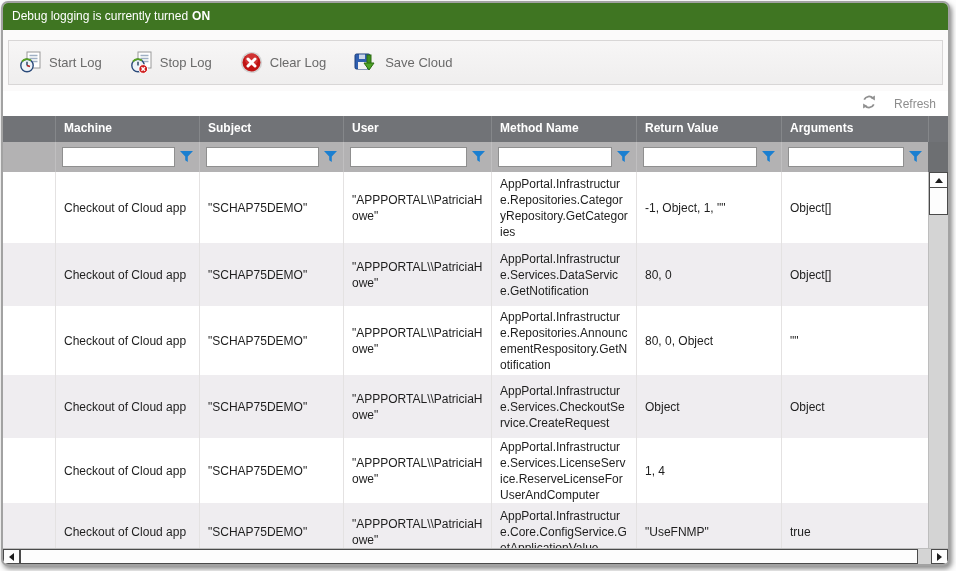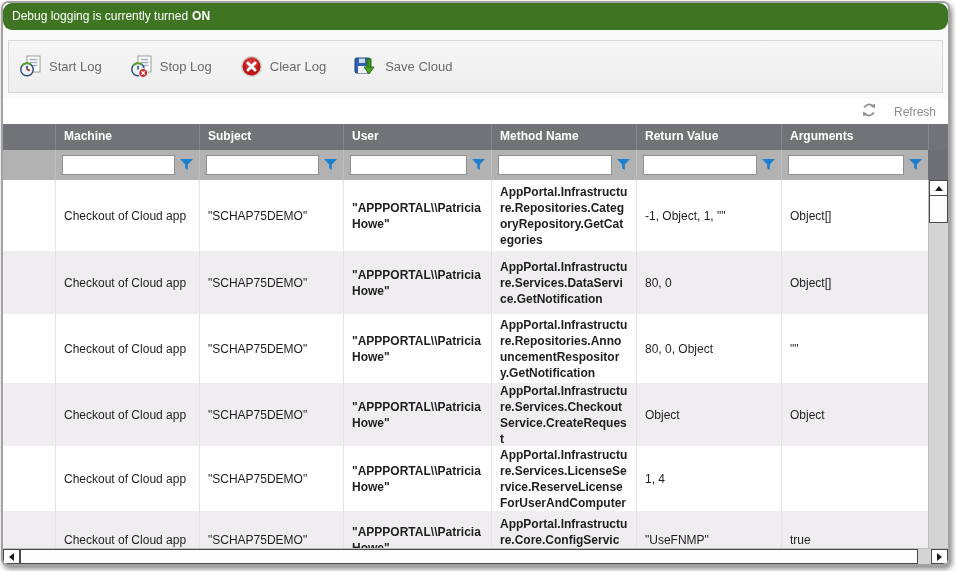--- a/index.html
+++ b/index.html
@@ -8,28 +8,28 @@
   .window {
     position:absolute; left:1px; top:1px; width:949px; height:565px;
     border:2px solid #a2a2a2; border-radius:7px; background:#fff;
     box-shadow:2px 3px 5px rgba(0,0,0,.45); overflow:hidden;
     display:flex; flex-direction:column;
   }
 
   
   .banner {
     height:27px; flex:0 0 27px; background:#3f7522; color:#fff;
-    font-size:12px; line-height:27px; padding:0 9px; white-space:nowrap;border-radius:9px;
+    font-size:12px; line-height:27px; padding:0 9px; white-space:nowrap;
   }
   .banner b { font-weight:bold; margin-left:4px; }
 
   
   .toolbar-zone { padding:10px 5px 6px 5px; background:#fbfafa; flex:0 0 auto; }
   .toolbar {
-    height:53px; border:1px solid #d8d6d6; background:linear-gradient(#f7f6f6,#efeeee);
+    height:45px; border:1px solid #d8d6d6; background:linear-gradient(#f7f6f6,#efeeee);
     display:flex; align-items:center; padding:0 10px; gap:28px;
   }
   .tbtn { display:flex; align-items:center; gap:7px; color:#6a6a6a; font-size:13px; cursor:default; }
   .tbtn svg { display:block; }
 
   
   .refresh-row {
     height:25px; flex:0 0 25px; display:flex; justify-content:flex-end; align-items:center;
     gap:18px; padding-right:12px; color:#8d8d8d; font-size:12px; background:#fff;
   }
@@ -68,21 +68,21 @@
   .datarow:nth-child(2) { height:63px; }
   .datarow:nth-child(3) { height:69px; }
   .datarow:nth-child(4) { height:63px; }
   .datarow:nth-child(5) { height:65px; }
   .datarow:nth-child(6) { height:57px; }
   .cell {
     padding:4px 8px; line-height:16px; height:100%; display:flex; align-items:center;
     border-left:1px solid #e4e2e2; overflow:hidden;
   }
   .cell:first-child { border-left:none; }
-  .cell.wrap span { word-break:break-all;font-weight:bold; }
+  .cell.wrap span { word-break:break-all; }
   .sel a { color:#2a6cb5; text-decoration:underline; cursor:pointer;margin-left:44px; }
 
   
   .vscroll {
     position:absolute; top:56px; right:0; width:20px; bottom:16px;
     background:#d4d4d4; border-left:1px solid #bdbdbd;
   }
   .vbtn-up {
     height:16px; background:#fdfdfd; border:1px solid #4a4a4a;
     display:flex; align-items:center; justify-content:center;

